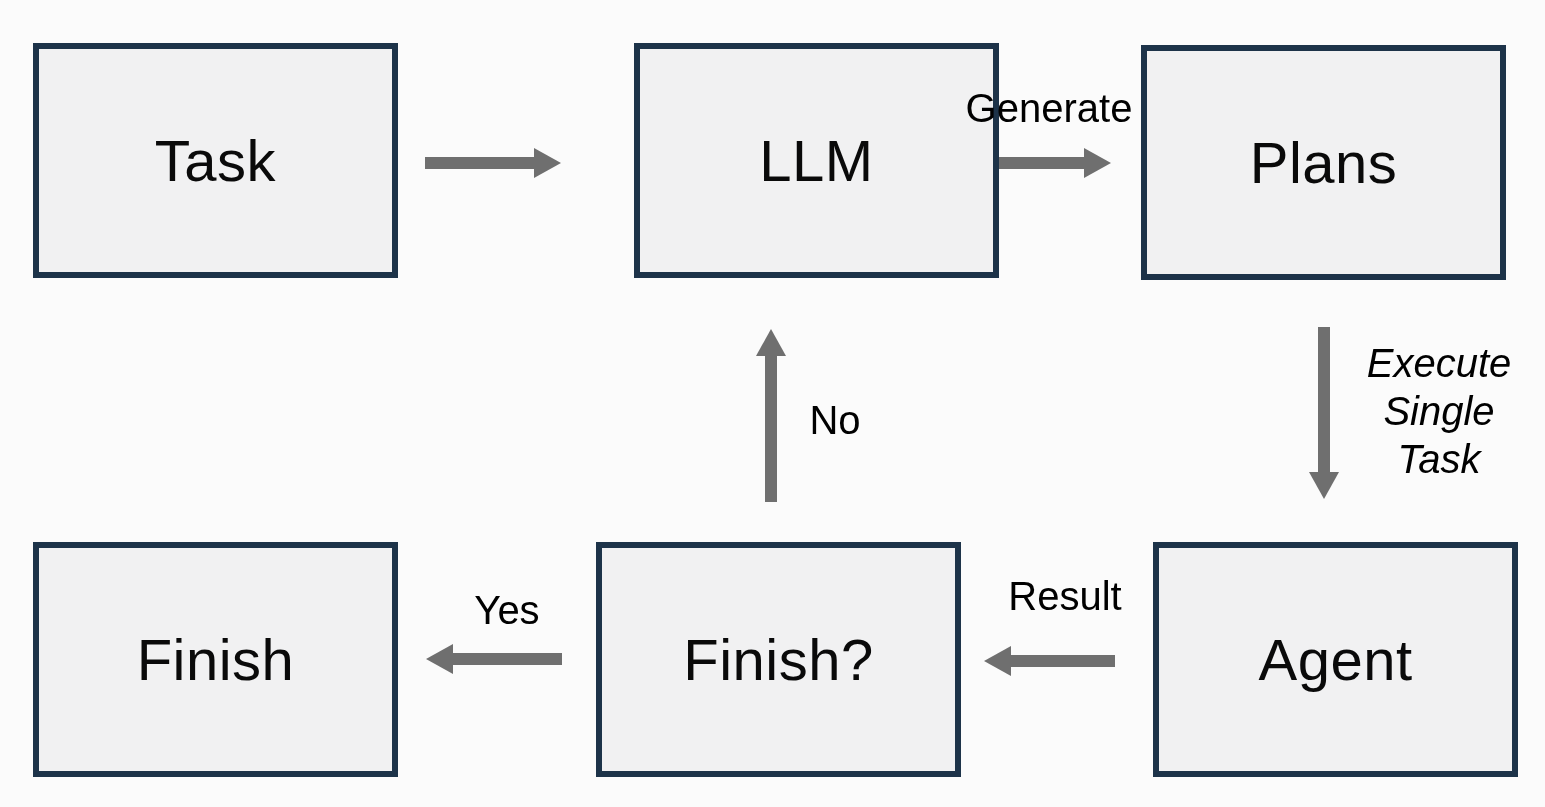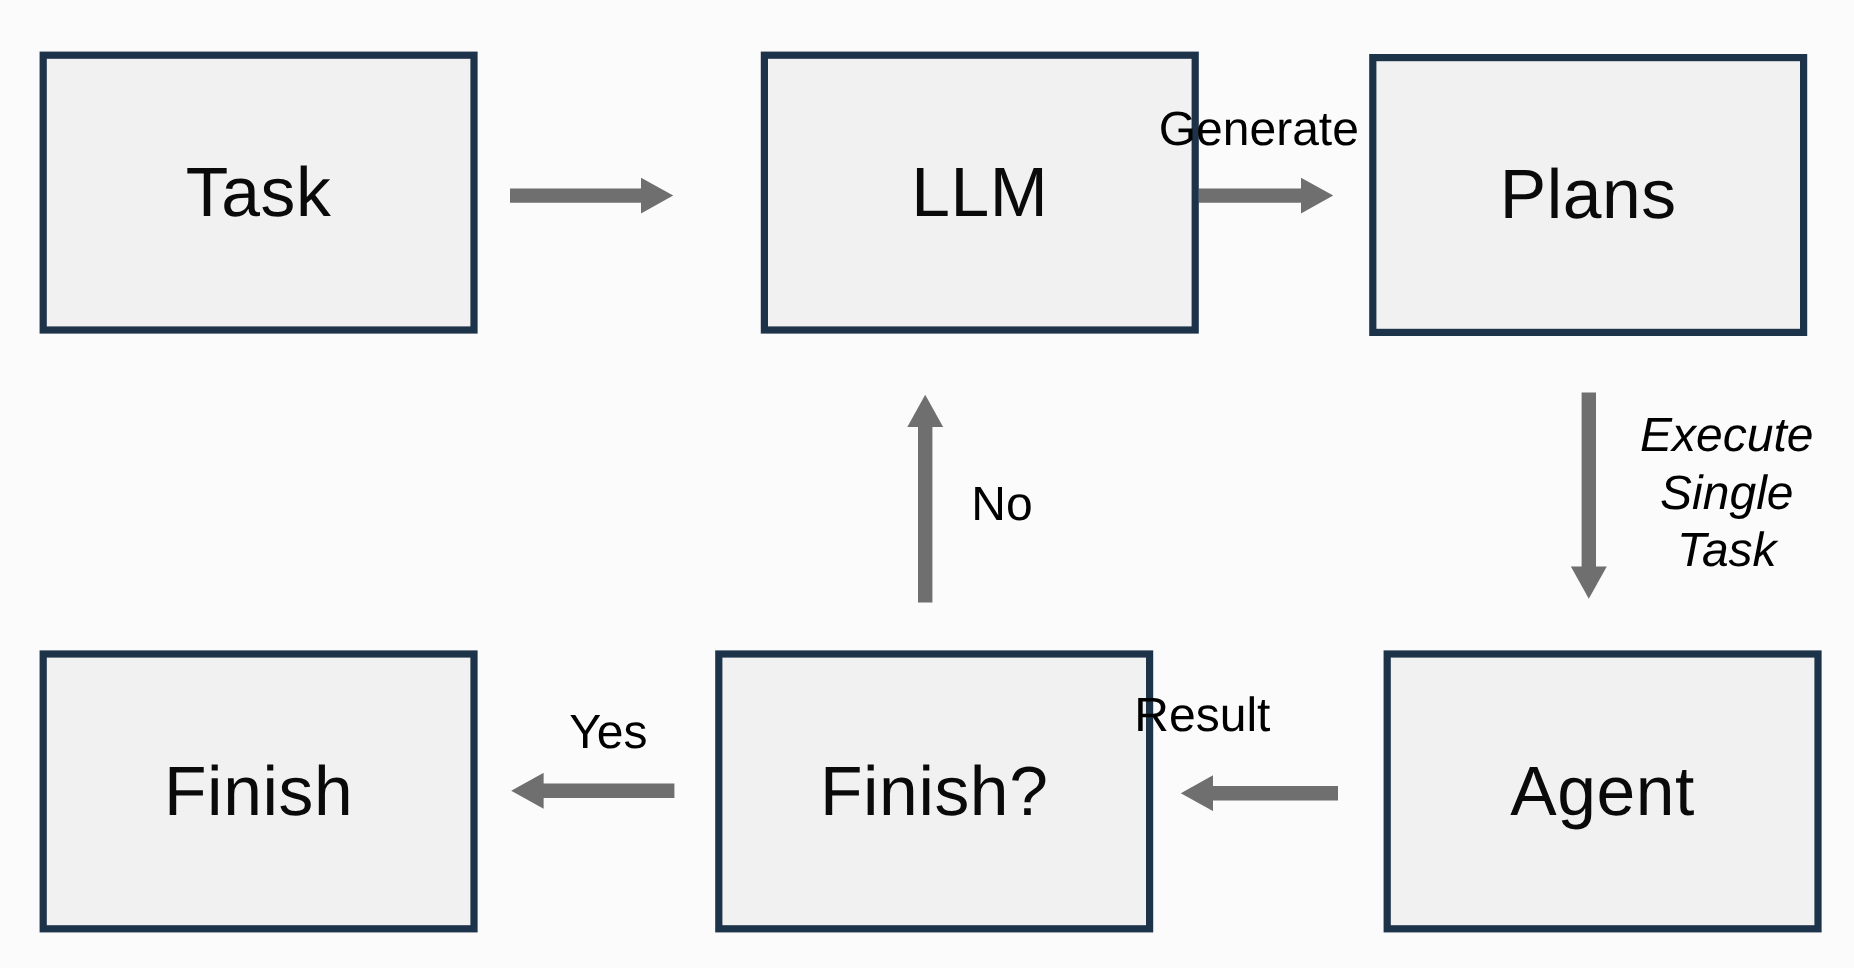--- a/index.html
+++ b/index.html
@@ -99,19 +99,19 @@
   </div>
 
   <div class="edge-label" style="left:1049px;top:108px;">Generate</div>
 
   <div class="edge-label" style="left:1439px;top:411px;font-style:italic;">
     <span>Execute</span>
     <span>Single</span>
     <span>Task</span>
   </div>
 
-  <div class="edge-label" style="left:1002px;top:596px;">Result</div>
+  <div class="edge-label" style="left:1065px;top:596px;">Result</div>
 
   <div class="edge-label" style="left:835px;top:420px;">No</div>
 
   <div class="edge-label" style="left:507px;top:593px;margin-top:17px;">Yes</div>
 
 </div>
 
 </body></html>

